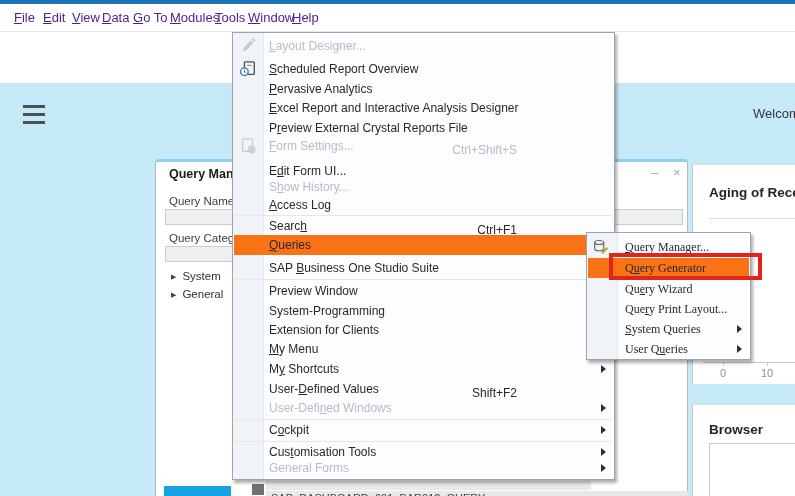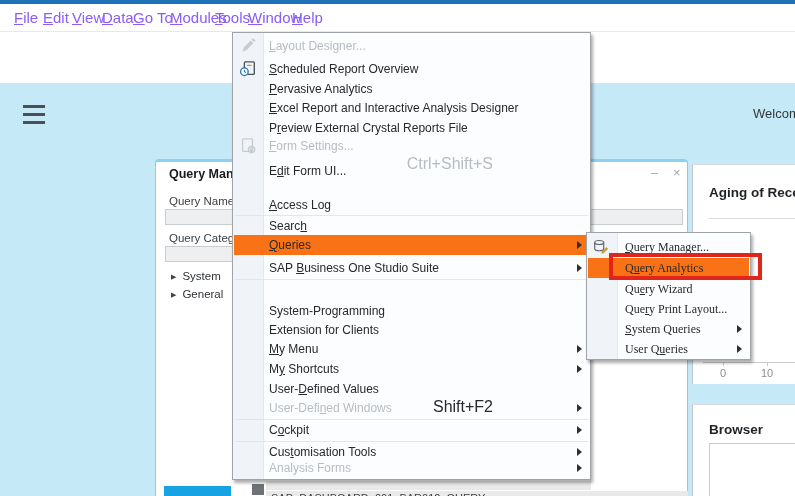--- a/index.html
+++ b/index.html
@@ -1,21 +1,21 @@
 <!DOCTYPE html>
 <html><head>
 <meta charset="utf-8">
 <style>
   html,body{margin:0;padding:0;}
   #screen{position:relative;width:795px;height:496px;overflow:hidden;background:#ffffff;
           font-family:"Liberation Sans","DejaVu Sans",sans-serif;color:#26292c;}
   
   #topbar{position:absolute;left:0;top:0;width:795px;height:4px;background:#1d72b8;}
   #menubar{position:absolute;left:0;top:4px;width:795px;height:27px;background:#fff;border-bottom:1px solid #e8e8e8;}
-  .mb-item{position:absolute;top:0;height:27px;line-height:27px;font-size:15px;color:#8b5cf6;cursor:default;}
+  .mb-item{position:absolute;top:0;height:27px;line-height:27px;font-size:13px;color:#4c1d95;cursor:default;}
   #toolbar{position:absolute;left:0;top:32px;width:795px;height:51px;background:#fff;border-bottom:1px solid #d9d9d9;}
   .tb-ico{position:absolute;top:51px;width:24px;height:24px;}
   .ico-gray{color:#c7ccd1;}
   .ico-dark{color:#585f66;}
   .tb-ico svg{width:24px;height:24px;display:block;}
   
   #mdi{position:absolute;left:0;top:83px;width:795px;height:413px;background:#c6e9f8;}
   #hamburger{position:absolute;left:23px;top:105px;width:22px;height:22px;cursor:pointer;}
   #hamburger .bar{height:3px;background:#4a5055;margin-bottom:5px;}
   #welcome{position:absolute;left:753px;top:106px;font-size:13px;color:#32363a;white-space:nowrap;}
@@ -40,30 +40,30 @@
   #aging{top:164px;height:219px;}
   #browser{top:404px;height:92px;}
   .ptitle{position:absolute;left:16px;font-size:13.5px;font-weight:bold;color:#1f2326;white-space:nowrap;}
   #aging-rule{position:absolute;left:16px;top:53px;width:120px;border-top:1px solid #dcdcdc;}
   #axis{position:absolute;left:10px;top:197px;width:120px;border-top:1px solid #c9c9c9;}
   .tick{position:absolute;top:197px;width:1px;height:4px;background:#c9c9c9;}
   .ticklabel{position:absolute;top:202px;font-size:11px;color:#8a8f94;}
   #browser-box{position:absolute;left:16px;top:38px;width:95px;height:60px;border:1px solid #c6cbcf;background:#fff;}
   
   .menu{position:absolute;background:#fcfdff;border:1px solid #a0a4a8;box-shadow:2px 3px 3px rgba(0,0,0,.32);}
-  #toolsmenu{left:232px;top:32px;width:357px;height:446px;}
+  #toolsmenu{left:232px;top:32px;width:357px;height:446px;padding-left:24px;}
   #qsubmenu{left:586px;top:232px;width:163px;height:126px;font-family:Liberation Serif, serif;}
   .gutter{position:absolute;left:0;top:0;bottom:0;width:30px;background:#f0f4f9;border-right:1px solid #e4e8ed;}
   .mi{position:absolute;left:1px;right:1px;height:20px;line-height:20px;font-size:12px;color:#26292c;
       padding-left:35px;white-space:nowrap;cursor:default;}
   #qsubmenu .mi{padding-left:37px;}
   .mi u{text-decoration:underline;}
   .mi.dis{color:#b6bcc2;}
   .mi.hl{background:#f97316;}
-  .mshort{position:absolute;right:96px;top:18px;font-size:16px;}
+  .mshort{position:absolute;right:96px;top:4px;font-size:12px;}
   .dis .mshort{color:#b6bcc2;}
   .arr{position:absolute;right:7px;top:6px;width:0;height:0;
        border-left:5px solid #2f2f2f;border-top:4px solid transparent;border-bottom:4px solid transparent;}
   .msep{position:absolute;left:2px;right:2px;height:1px;background:#e6e6e6;}
   .menu-ico{position:absolute;left:4px;width:22px;height:20px;}
   .menu-ico svg{width:20px;height:18px;display:block;margin:1px auto;}
   
   #redbox{position:absolute;left:609px;top:253px;width:153px;height:27px;border:4px solid #e2251b;
           box-sizing:border-box;background:transparent;pointer-events:none;}
 </style>
@@ -246,50 +246,52 @@
         </svg>
       </span>
 
     <div class="mi dis" style="top:3px"><span></span><u>L</u><span>ayout Designer...</span></div>
     <div class="mi" style="top:26px"><span></span><u>S</u><span>cheduled Report Overview</span></div>
     <div class="mi" style="top:46px"><span></span><u>P</u><span>ervasive Analytics</span></div>
     <div class="mi" style="top:65px"><span></span><u>E</u><span>xcel Report and Interactive Analysis Designer</span></div>
     <div class="mi" style="top:85px"><span>P</span><u>r</u><span>eview External Crystal Reports File</span></div>
     <div class="mi dis" style="top:103px"><span></span><u>F</u><span>orm Settings...</span><span class="mshort">Ctrl+Shift+S</span></div>
     <div class="mi" style="top:128px"><span>E</span><u>d</u><span>it Form UI...</span></div>
+    <div class="mi dis" style="top:144px"><span>S</span><u>h</u><span>ow History...</span></div>
     <div class="mi" style="top:162px"><span></span><u>A</u><span>ccess Log</span></div>
     <div class="msep" style="top:182px"></div>
     <div class="mi" style="top:183px"><span>Searc</span><u>h</u><span></span><span class="mshort">Ctrl+F1</span></div>
     <div class="mi hl" style="top:202px"><span></span><u>Q</u><span>ueries</span><span class="arr"></span></div>
     <div class="mi" style="top:225px"><span>SAP </span><u>B</u><span>usiness One Studio Suite</span><span class="arr"></span></div>
     <div class="msep" style="top:246px"></div>
+    <div class="mi" style="top:248px"><span>Preview Window</span><u></u><span></span></div>
     <div class="mi" style="top:268px"><span>System-Programming</span><u></u><span></span></div>
     <div class="mi" style="top:287px"><span>Extension for Clients</span><u></u><span></span></div>
     <div class="mi" style="top:306px"><span></span><u>M</u><span>y Menu</span><span class="arr"></span></div>
     <div class="mi" style="top:326px"><span>M</span><u>y</u><span> Shortcuts</span><span class="arr"></span></div>
     <div class="mi" style="top:346px"><span>User-</span><u>D</u><span>efined Values</span><span class="mshort">Shift+F2</span></div>
     <div class="mi dis" style="top:365px"><span>User-Defi</span><u>n</u><span>ed Windows</span><span class="arr"></span></div>
     <div class="msep" style="top:386px"></div>
     <div class="mi" style="top:387px"><span>C</span><u>o</u><span>ckpit</span><span class="arr"></span></div>
     <div class="msep" style="top:408px"></div>
     <div class="mi" style="top:409px"><span>Cus</span><u>t</u><span>omisation Tools</span><span class="arr"></span></div>
-    <div class="mi dis" style="top:425px"><span>Analysis Forms</span><u></u><span></span><span class="arr"></span></div>
+    <div class="mi dis" style="top:425px"><span>General Forms</span><u></u><span></span><span class="arr"></span></div>
   </div>
 
   <div class="menu" id="qsubmenu">
     <div class="gutter"></div>
     <span class="menu-ico" style="top:4px;left:3px">
       <svg viewBox="0 0 20 20" fill="none">
           <ellipse cx="8" cy="5" rx="5" ry="2.2" stroke="#5f666d" stroke-width="1.3"></ellipse>
           <path d="M3 5v7c0 1.2 2.2 2.2 5 2.2s5-1 5-2.2V5" stroke="#5f666d" stroke-width="1.3"></path>
           <path d="M11 15l5-5 2 2-5 5-2.6.6z" fill="#c9a227"></path>
         </svg>
       </span>
     <div class="mi" style="top:4px"><span></span><u>Q</u><span>uery Manager...</span></div>
-    <div class="mi hl" style="top:25px"><span>Q</span><u>u</u><span>ery Analytics</span></div>
+    <div class="mi hl" style="top:25px"><span>Q</span><u>u</u><span>ery Generator</span></div>
     <div class="mi" style="top:46px"><span>Qu</span><u>e</u><span>ry Wizard</span></div>
     <div class="mi" style="top:66px"><span>Que</span><u>r</u><span>y Print Layout...</span></div>
     <div class="mi" style="top:86px"><span></span><u>S</u><span>ystem Queries</span><span class="arr"></span></div>
     <div class="mi" style="top:106px"><span>User Q</span><u>u</u><span>eries</span><span class="arr"></span></div>
   </div>
 
   <div id="redbox"></div>
 
 </div>
 

